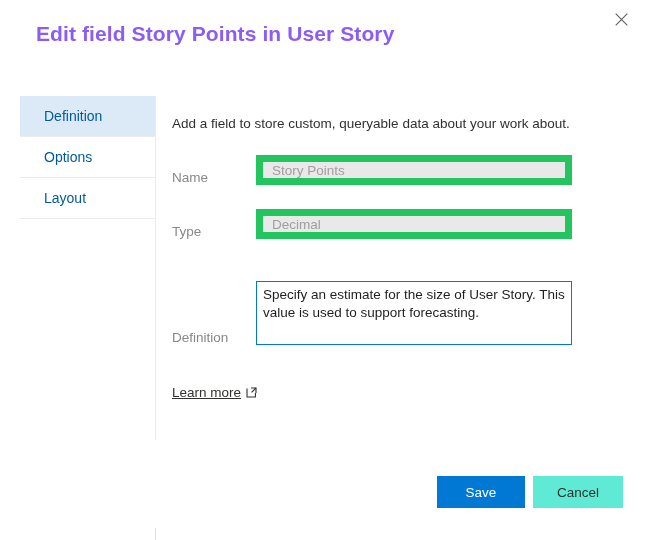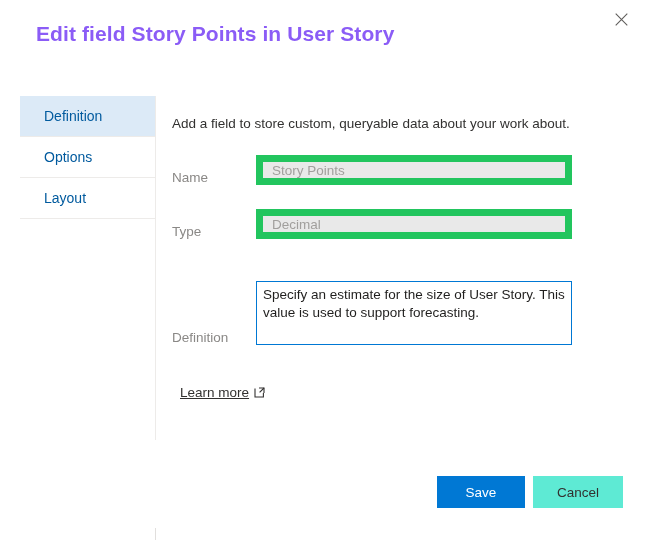--- a/index.html
+++ b/index.html
@@ -159,21 +159,20 @@
     line-height: 18px;
     padding: 4px 6px;
     resize: none;
     outline: none;
     border-radius: 0;
   }
 
   .learn-more-row {
     margin-top: 38px;
     padding-left: 0;
-    margin-left: 8px;
   }
   .learn-more-link {
     display: inline-flex;
     align-items: center;
     gap: 5px;
     font-size: 13.5px;
     color: #323130;
     text-decoration: underline;
     cursor: pointer;
   }

